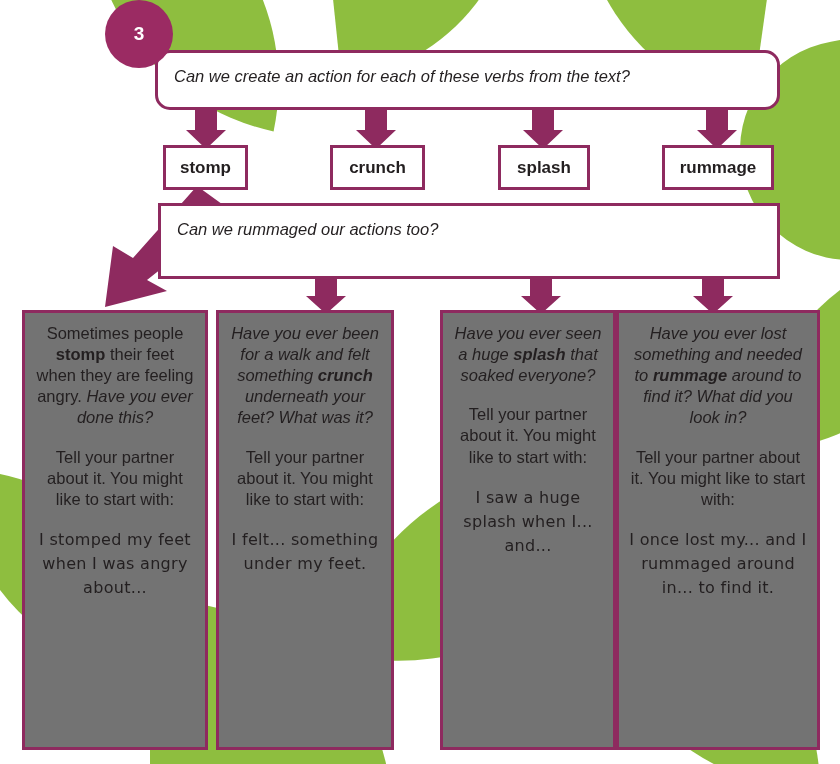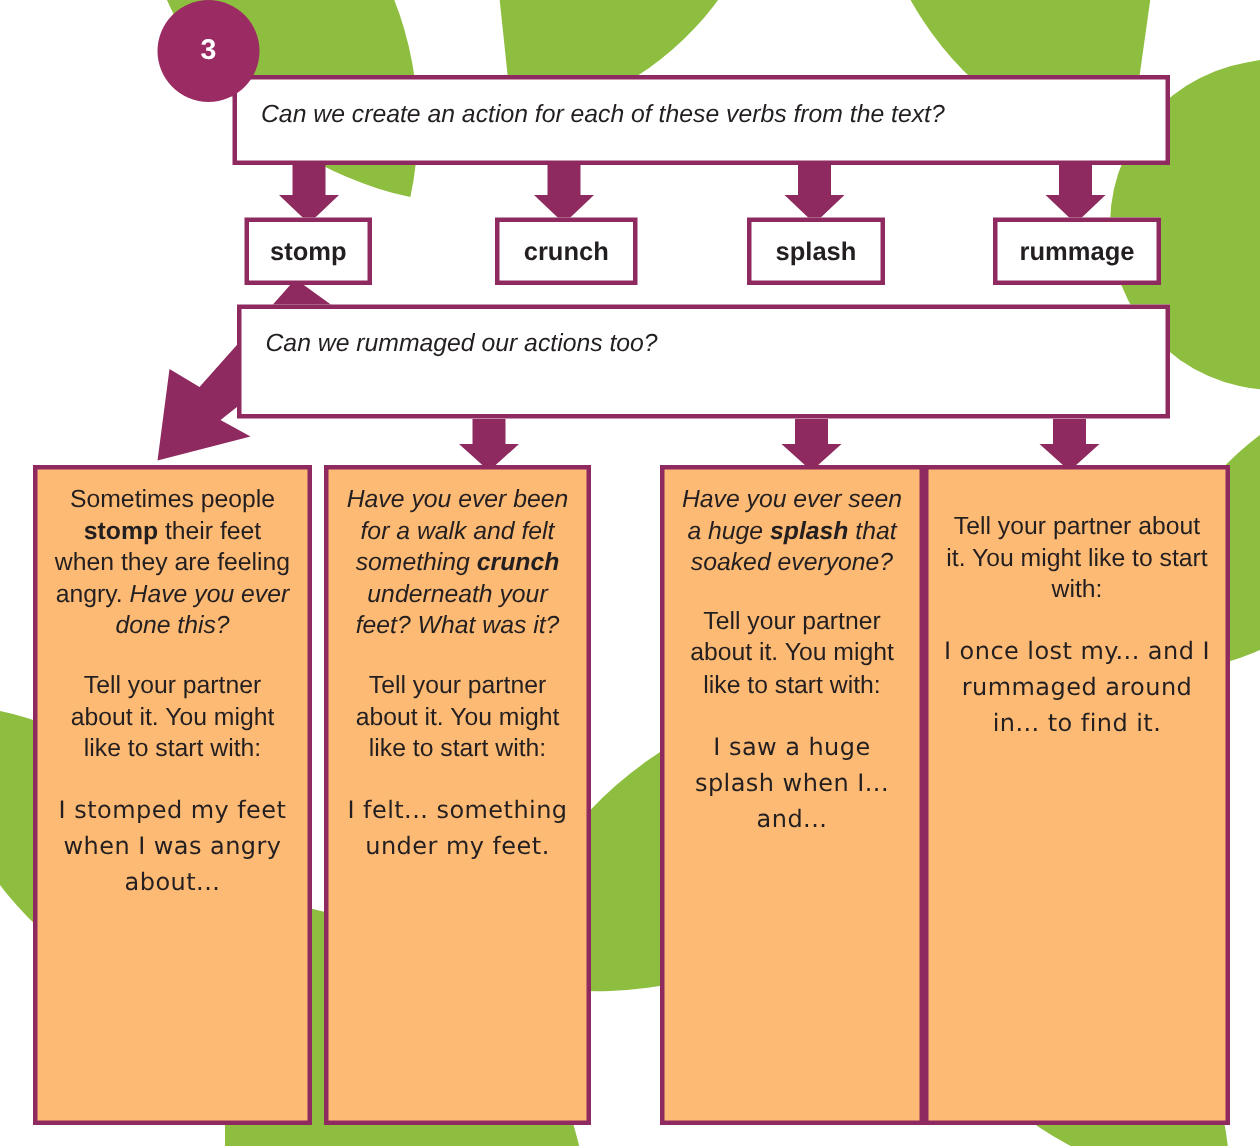--- a/index.html
+++ b/index.html
@@ -119,21 +119,21 @@
   .arrow {
     position: absolute;
     z-index: 2;
   }
   .arrow svg { display: block; }
 
   
   .card {
     position: absolute;
     box-sizing: border-box;
-    background: #fdba74;
+    background: #737373;
     border: 3px solid #8e2a5f;
     z-index: 3;
     padding: 10px 9px;
     text-align: center;
     font-size: 16.5px;
     color: #231f20;
     line-height: 1.28;
   }
   .card p { margin: 0; }
   .card .gap { height: 18px; }
@@ -157,21 +157,21 @@
   <div class="leaf leaf-c"></div>
   <div class="leaf leaf-d"></div>
   <div class="leaf leaf-e"></div>
   <div class="leaf leaf-f"></div>
   <div class="leaf leaf-g"></div>
   <div class="leaf leaf-h"></div>
   <div class="leaf leaf-i"></div>
 
   <div class="step-badge">3</div>
 
-  <div class="box prompt-box" style="left:155px; top:50px; width:625px; height:60px;">Can we create an action for each of these verbs from the text?</div>
+  <div class="box prompt-box" style="left:155px; top:50px; width:625px; height:60px;border-radius:15px;">Can we create an action for each of these verbs from the text?</div>
 
   <div class="arrow" style="left:185px; top:110px;">
     <svg width="42" height="40" viewBox="0 0 42 40">
         <polygon points="10,0 32,0 32,20 41,20 21,39 1,20 10,20" fill="#8e2a5f"></polygon>
       </svg>
   </div>
   <div class="arrow" style="left:355px; top:110px;">
     <svg width="42" height="40" viewBox="0 0 42 40">
         <polygon points="10,0 32,0 32,20 41,20 21,39 1,20 10,20" fill="#8e2a5f"></polygon>
       </svg>
@@ -242,19 +242,22 @@
     <p class="ital">
       <span>Have you ever seen a huge </span><b>splash</b><span> that soaked everyone?</span>
     </p>
     <div class="gap"></div>
     <p>Tell your partner about it. You might like to start with:</p>
     <div class="gap"></div>
     <p class="hand">I saw a huge splash when I... and...</p>
   </div>
 
   <div class="card" style="left:616px; top:310px; width:204px; height:440px;">
+    <p class="ital">
+      <span>Have you ever lost something and needed to </span><b>rummage</b><span> around to find it? What did you look in?</span>
+    </p>
     <div class="gap"></div>
     <p>Tell your partner about it. You might like to start with:</p>
     <div class="gap"></div>
     <p class="hand">I once lost my... and I rummaged around in... to find it.</p>
   </div>
 
 </div>
 
 </body></html>

